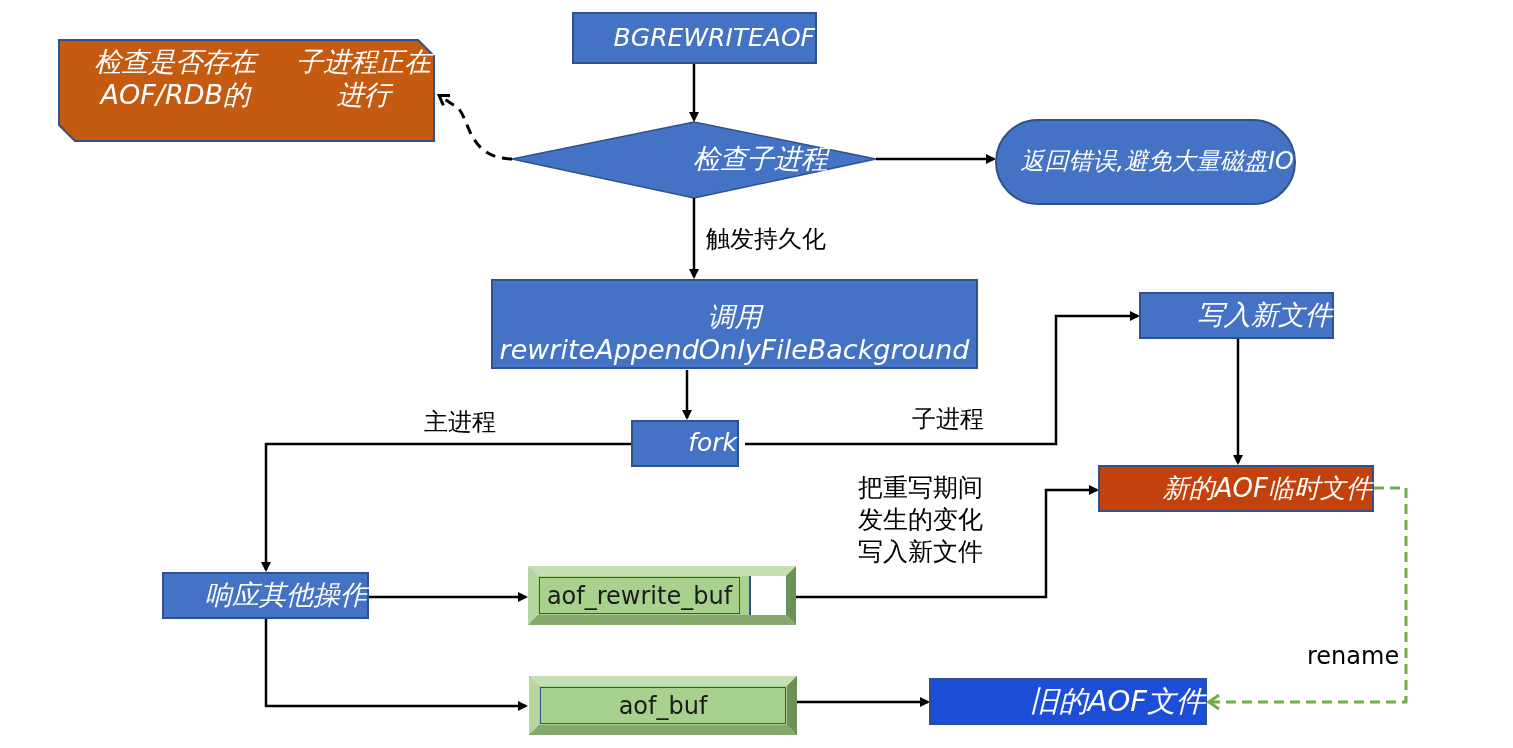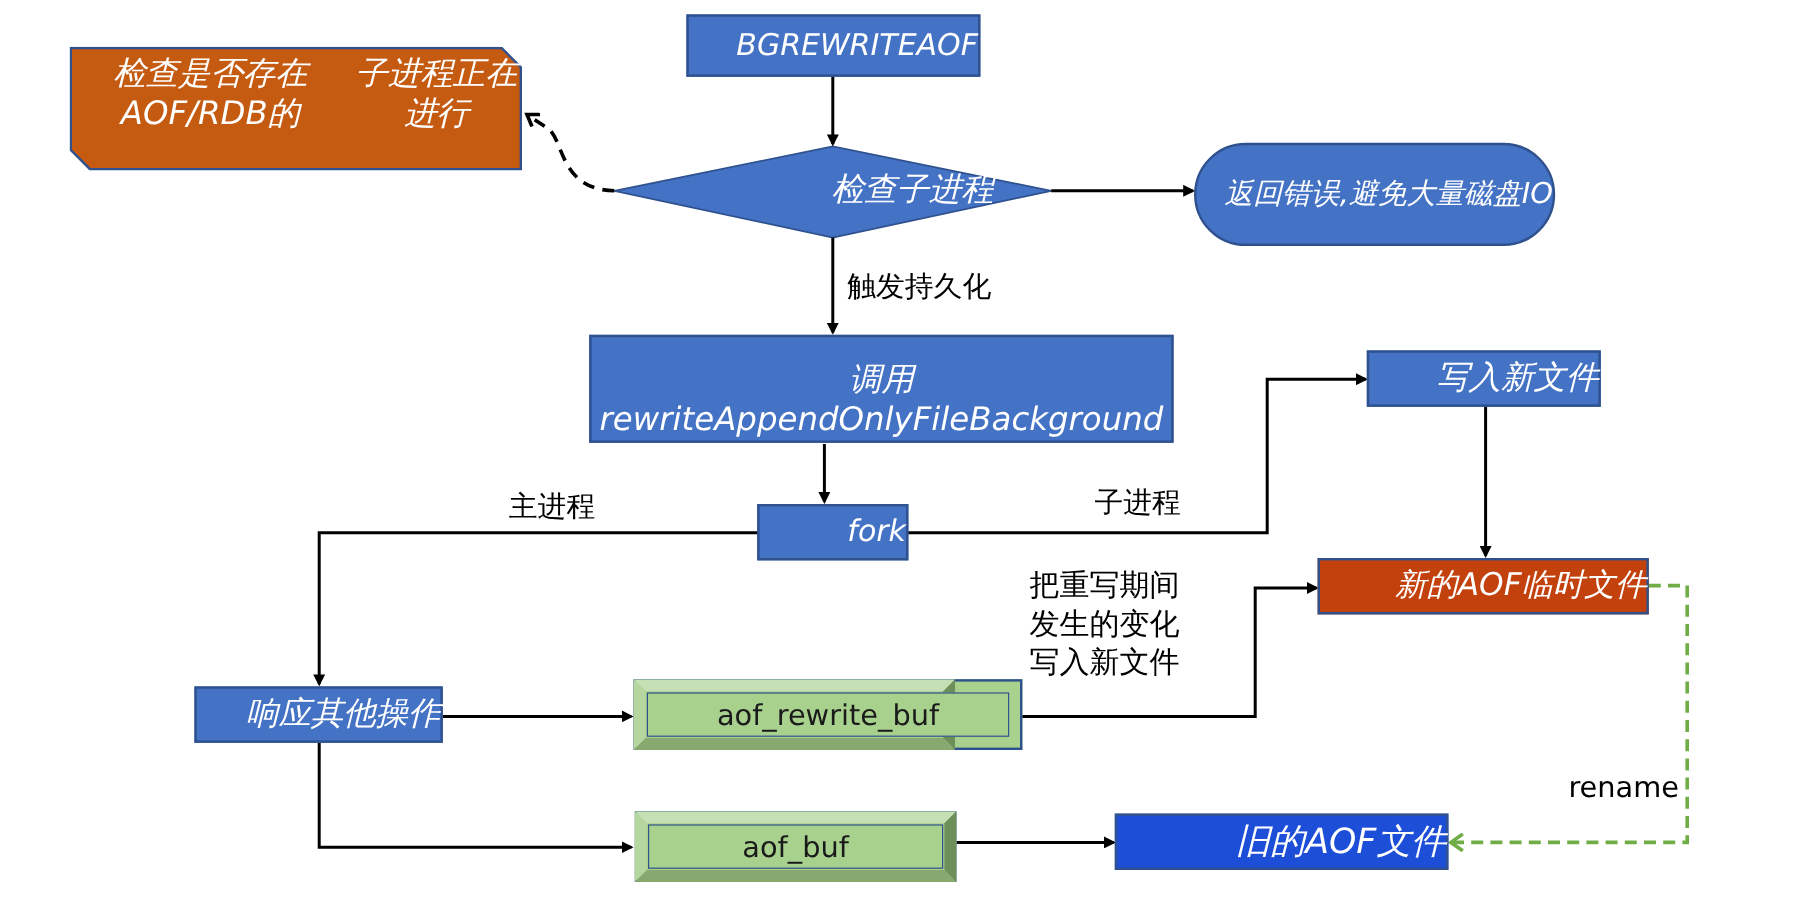--- a/index.html
+++ b/index.html
@@ -86,21 +86,21 @@
 
 <div class="lbl" style="left:706px;top:224px;">触发持久化</div>
 
 <div class="node blue" style="left:444px;top:279px;width:487px;height:90px;font-size:27px;flex-direction:column;margin-left:47px;">
   <span>调用</span>
   <span>rewriteAppendOnlyFileBackground</span>
 </div>
 
 <div class="lbl" style="left:424px;top:407px;">主进程</div>
 
-<div class="node blue" style="left:631px;top:420px;width:126px;height:47px;font-size:25px;">
+<div class="node blue" style="left:631px;top:420px;width:108px;height:47px;font-size:25px;">
   <span>fork</span>
 </div>
 
 <div class="lbl" style="left:912px;top:404px;">子进程</div>
 
 <div class="node blue" style="left:1139px;top:292px;width:195px;height:47px;font-size:27px;">
   <span>写入新文件</span>
 </div>
 
 <div class="node" style="left:1098px;top:465px;width:276px;height:47px;font-size:26px;background:#c2410c;border:2px solid #2f528f;">
@@ -110,21 +110,21 @@
 <div class="lbl" style="left:858px;top:472px;font-size:25px;line-height:1.27;">
   <div>把重写期间</div>
   <div>发生的变化</div>
   <div>写入新文件</div>
 </div>
 
 <div class="node blue" style="left:162px;top:572px;width:207px;height:47px;font-size:27px;">
   <span>响应其他操作</span>
 </div>
 
-<div class="bevel" style="left:528px;top:566px;width:324px;height:59px;">
+<div class="bevel" style="left:528px;top:566px;width:223px;height:59px;border-radius:10px;">
   <svg width="268" height="59" style="position:absolute;left:-2px;top:-2px;">
     <polygon points="0,0 268,0 258,10 10,10" fill="#c5e0b4"></polygon>
     <polygon points="0,0 10,10 10,49 0,59" fill="#b5d69f"></polygon>
     <polygon points="268,0 268,59 258,49 258,10" fill="#6d8f5a"></polygon>
     <polygon points="0,59 268,59 258,49 10,49" fill="#87a970"></polygon>
   </svg>
   <div class="inner">
       <span>aof_rewrite_buf</span>
     </div>
 </div>

